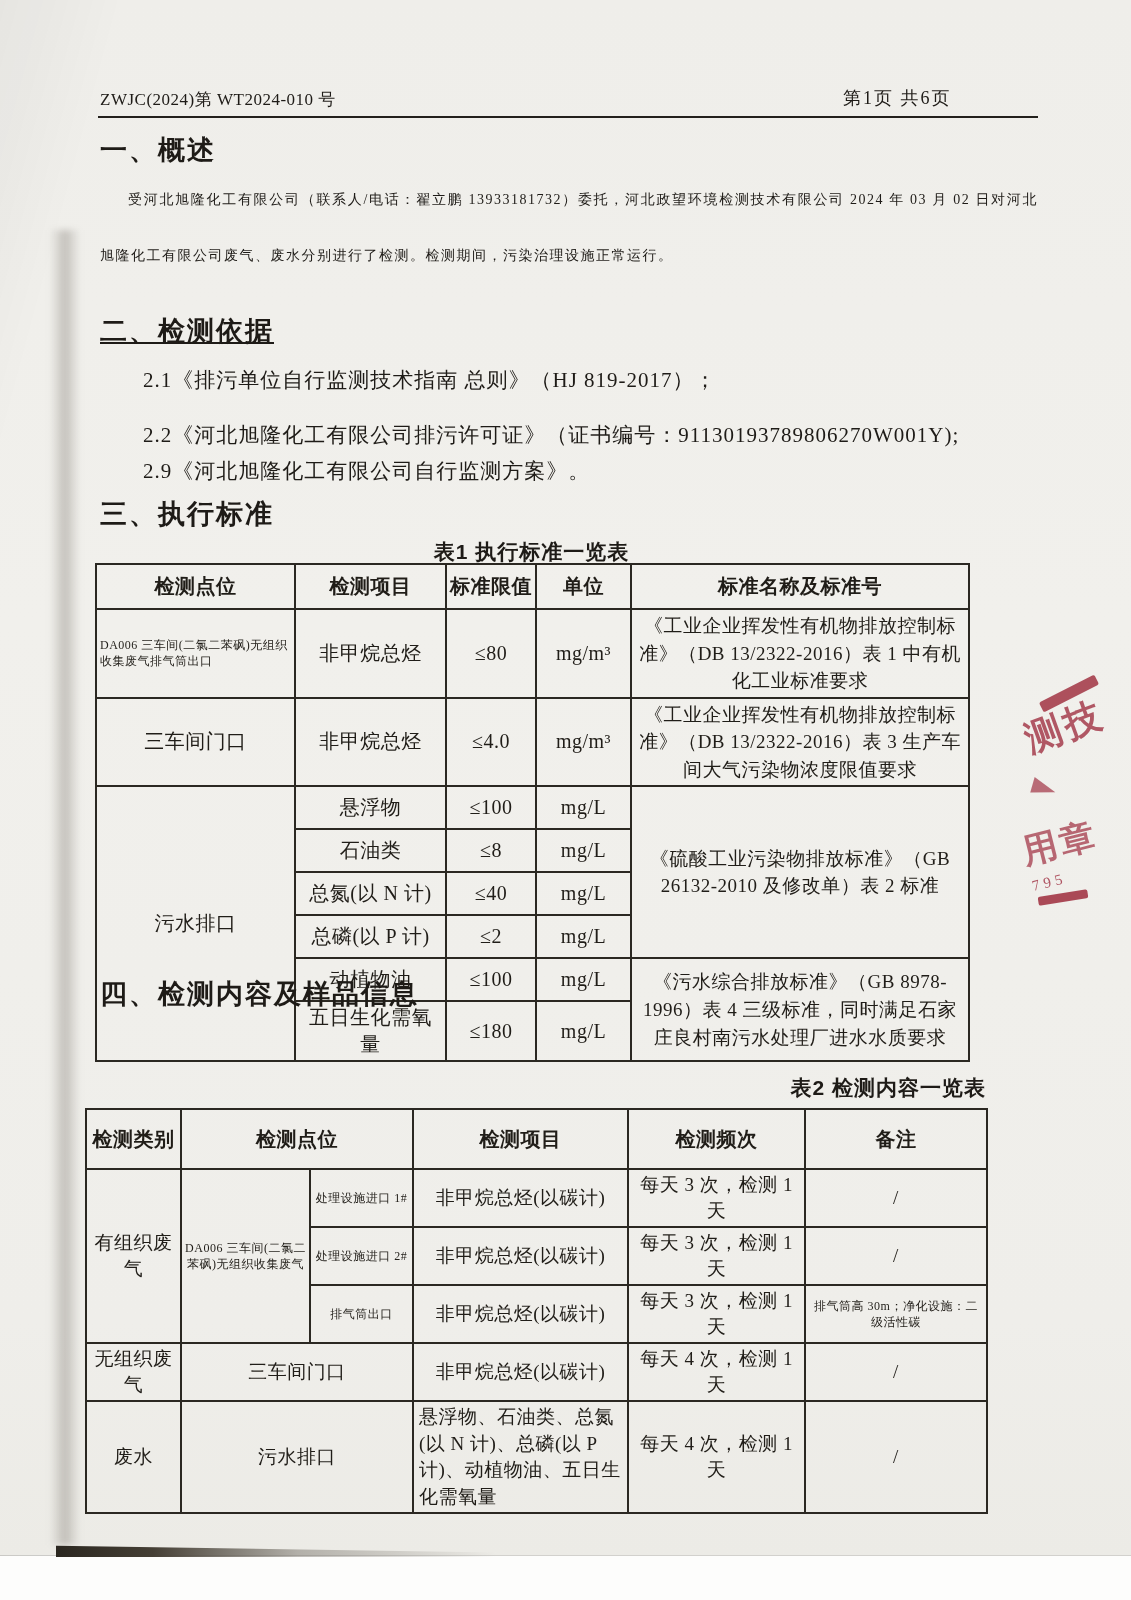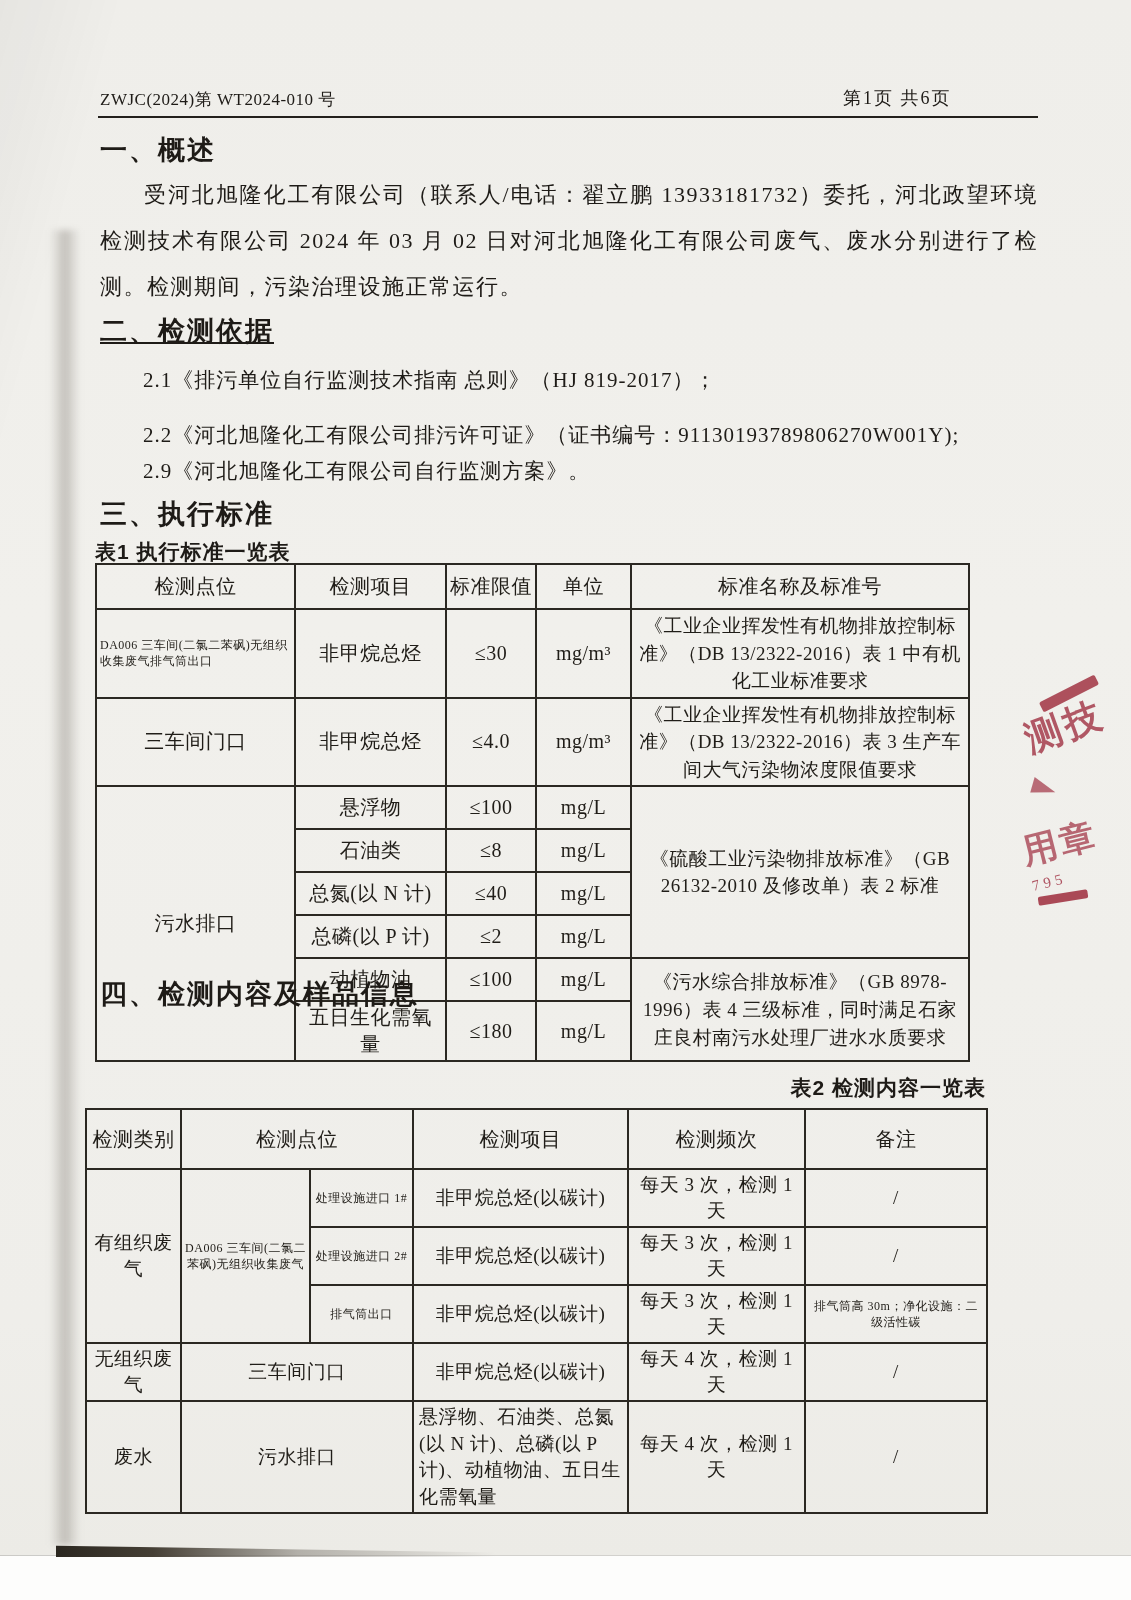--- a/index.html
+++ b/index.html
@@ -37,44 +37,44 @@
     font-size: 27px; font-weight: 700; letter-spacing: 2px;
     font-family: "Liberation Sans", "DejaVu Sans", sans-serif;
   }
   .s1-h { top: 132px; }
   .s2-h { top: 313px; text-decoration: underline; }
   .s3-h { top: 496px; }
   .s4-h { top: 976px; }
 
   .para {
     position: absolute; left: 100px; top: 172px; width: 938px;
-    font-size: 22px; line-height: 46px; letter-spacing: 1.5px;
+    font-size: 14px; line-height: 56px; letter-spacing: 1.5px;
     text-align: justify; text-indent: 2em;
   }
   .ref-item { position: absolute; left: 143px; width: 900px; font-size: 21px; letter-spacing: 1px; }
   .ref-1 { top: 366px; }
   .ref-2 { top: 421px; }
   .ref-3 { top: 457px; }
 
   .tbl-title {
     position: absolute; font-size: 21px; font-weight: 700; letter-spacing: 1px;
     font-family: "Liberation Sans", "DejaVu Sans", sans-serif;
   }
-  .t1-title { left: 95px; width: 873px; top: 538px; text-align: left; }
+  .t1-title { left: 95px; width: 873px; top: 538px; text-align: center; }
   .t2-title { left: 85px; width: 901px; top: 1074px; text-align: right; }
 
   table {
     position: absolute; border-collapse: collapse; table-layout: fixed;
     font-size: 20px; color: #201d18;
   }
   td, th {
     border: 2px solid #2b2822; text-align: center; vertical-align: middle;
     padding: 2px 3px; font-weight: 400; letter-spacing: 0.5px; overflow: hidden;
   }
-  th { font-weight: 400; font-size: 20px; }
+  th { font-weight: 700; font-size: 20px; }
   .t1 { left: 95px; top: 563px; width: 873px; }
   .t2 { left: 85px; top: 1108px; width: 901px; font-size: 19px; }
   .std-cell { font-size: 19px; line-height: 1.45; padding: 2px 6px; }
   .small-cell { font-size: 12px; line-height: 1.35; }
   .items-cell { text-align: left; font-size: 19px; line-height: 1.4; padding: 2px 5px; }
 
   .stamp { position: absolute; left: 0; top: 0; width: 1131px; height: 1600px; pointer-events: none; }
   .stamp-bar1 {
     position: absolute; left: 1038px; top: 688px; width: 62px; height: 11px;
     background: #9e2c3c; opacity: 0.82; transform: rotate(-27deg); border-radius: 2px;
@@ -135,21 +135,21 @@
       <tr style="height:45px">
     <th>检测点位</th>
     <th>检测项目</th>
     <th>标准限值</th>
     <th>单位</th>
     <th>标准名称及标准号</th>
   </tr>
   <tr style="height:80px">
     <td class="small-cell" style="text-align:left">DA006 三车间(二氯二苯砜)无组织收集废气排气筒出口</td>
     <td>非甲烷总烃</td>
-    <td>≤30</td>
+    <td>≤80</td>
     <td>mg/m³</td>
     <td class="std-cell">《工业企业挥发性有机物排放控制标准》（DB 13/2322-2016）表 1 中有机化工业标准要求</td>
   </tr>
   <tr style="height:76px">
     <td>三车间门口</td>
     <td>非甲烷总烃</td>
     <td>≤4.0</td>
     <td>mg/m³</td>
     <td class="std-cell">《工业企业挥发性有机物排放控制标准》（DB 13/2322-2016）表 3 生产车间大气污染物浓度限值要求</td>
   </tr>

